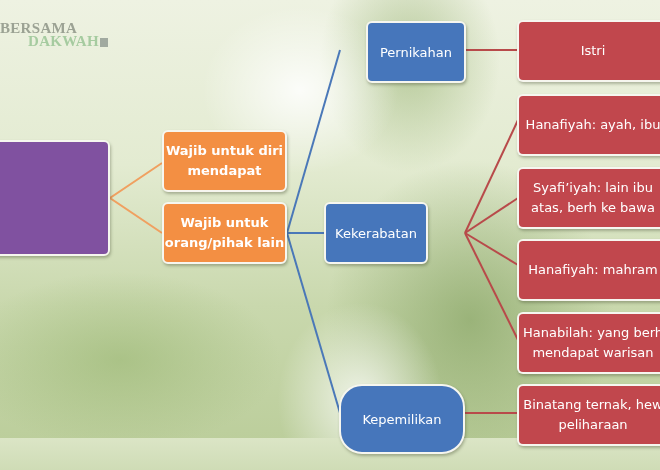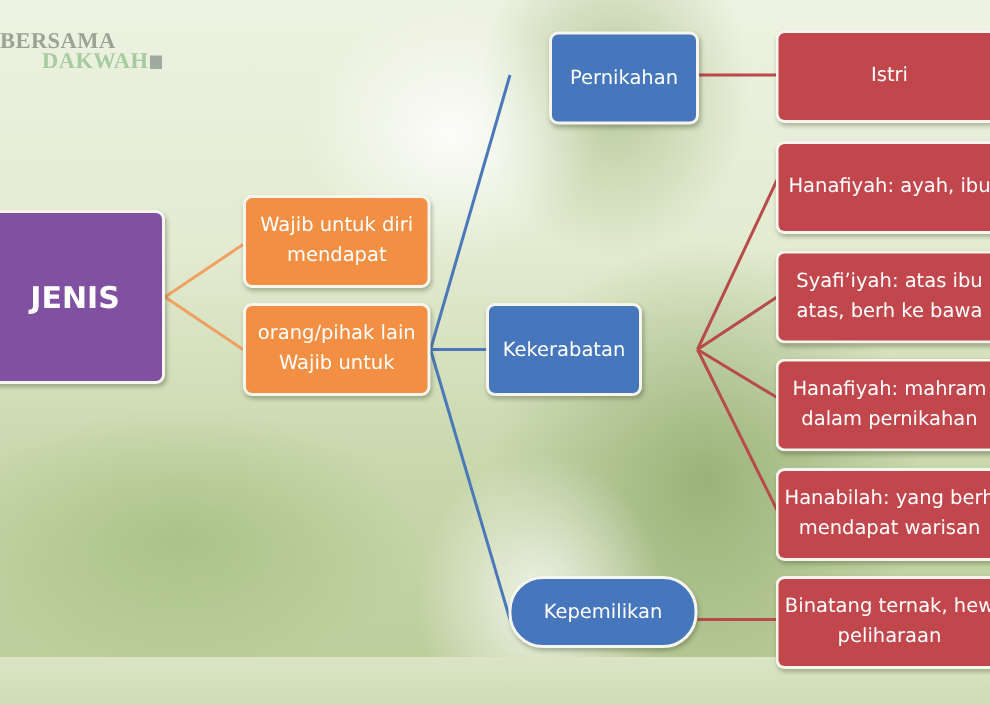--- a/index.html
+++ b/index.html
@@ -18,21 +18,21 @@
     background: linear-gradient(180deg,#dbe5c6,#cfdcb6); }
   .logo { position:absolute; left:0; top:22px; font-weight:bold; font-size:15px; line-height:13px; letter-spacing:0.3px;font-family:Liberation Serif, serif; }
   .logo .l1 { color:#8e9587; opacity:0.85; }
   .logo .l2 { color:#9fc89a; opacity:0.9;margin-left:28px; }
   .logo .badge { display:inline-block; width:8px; height:9px; background:#9aa39a; margin-left:1px; vertical-align:-1px; }
   svg.lines { position:absolute; inset:0; }
   .box { position:absolute; box-sizing:border-box; border:2px solid #f6f6ef; border-radius:6px;
     display:flex; align-items:center; justify-content:center; text-align:center;
     color:#fff; box-shadow: 1px 2px 3px rgba(60,70,40,0.35); }
   .purple { background:#8051a0; font-weight:bold; font-size:20px; line-height:32px; }
-  .orange { background:#f38f43; font-size:13px; line-height:20px; }
+  .orange { background:#f38f43; font-size:13px; line-height:20px;font-weight:bold; }
   .blue { background:#4676bb; font-size:13px; }
   .red { background:#c1474d; font-size:13px; line-height:20px; white-space:nowrap; overflow:hidden; border-right:none; border-top-right-radius:0; border-bottom-right-radius:0; }
 </style>
 </head>
 <body>
 
 <div class="bg"></div>
 <div class="table-edge"></div>
 
 <div class="logo">
@@ -54,67 +54,65 @@
     <line x1="465" y1="233" x2="518" y2="120"></line>
     <line x1="465" y1="233" x2="518" y2="198"></line>
     <line x1="465" y1="233" x2="518" y2="265"></line>
     <line x1="465" y1="233" x2="518" y2="340"></line>
     <line x1="465" y1="413" x2="518" y2="413"></line>
   </g>
 </svg>
 
 <div class="box purple" style="left:-10px; top:140px; width:120px; height:116px;">
   <div>
-      <div>JENIS</div>
     </div>
 </div>
 
 <div class="box orange" style="left:162px; top:130px; width:125px; height:62px;">
   <div>
       <div>Wajib untuk diri</div>
       <div>mendapat</div>
     </div>
 </div>
 <div class="box orange" style="left:162px; top:202px; width:125px; height:62px;">
   <div>
+      <div>Wajib untuk</div>
       <div>orang/pihak lain</div>
-      <div>Wajib untuk</div>
     </div>
 </div>
 
 <div class="box blue" style="left:339px; top:21px; width:100px; height:62px;margin-left:27px;">
   <span>Pernikahan</span>
 </div>
 <div class="box blue" style="left:324px; top:202px; width:104px; height:62px;">
   <span>Kekerabatan</span>
 </div>
-<div class="box blue" style="left:339px; top:384px; width:126px; height:48px;border-radius:23px;">
+<div class="box blue" style="left:339px; top:384px; width:126px; height:70px;border-radius:23px;">
   <span>Kepemilikan</span>
 </div>
 
 <div class="box red" style="left:517px; top:20px; width:150px; height:62px;">
   <div>
       <div>Istri</div>
     </div>
 </div>
 <div class="box red" style="left:517px; top:94px; width:150px; height:62px;">
   <div>
       <div>Hanafiyah: ayah, ibu</div>
     </div>
 </div>
 <div class="box red" style="left:517px; top:167px; width:150px; height:62px;">
   <div>
-      <div>Syafi’iyah: atas ibu</div>
+      <div>Syafi’iyah: lain ibu</div>
       <div>atas, berh ke bawa</div>
     </div>
 </div>
 <div class="box red" style="left:517px; top:239px; width:150px; height:62px;">
   <div>
       <div>Hanafiyah: mahram</div>
-      <div>dalam pernikahan</div>
     </div>
 </div>
 <div class="box red" style="left:517px; top:312px; width:150px; height:62px;">
   <div>
       <div>Hanabilah: yang berh</div>
       <div>mendapat warisan</div>
     </div>
 </div>
 <div class="box red" style="left:517px; top:384px; width:150px; height:62px;">
   <div>

